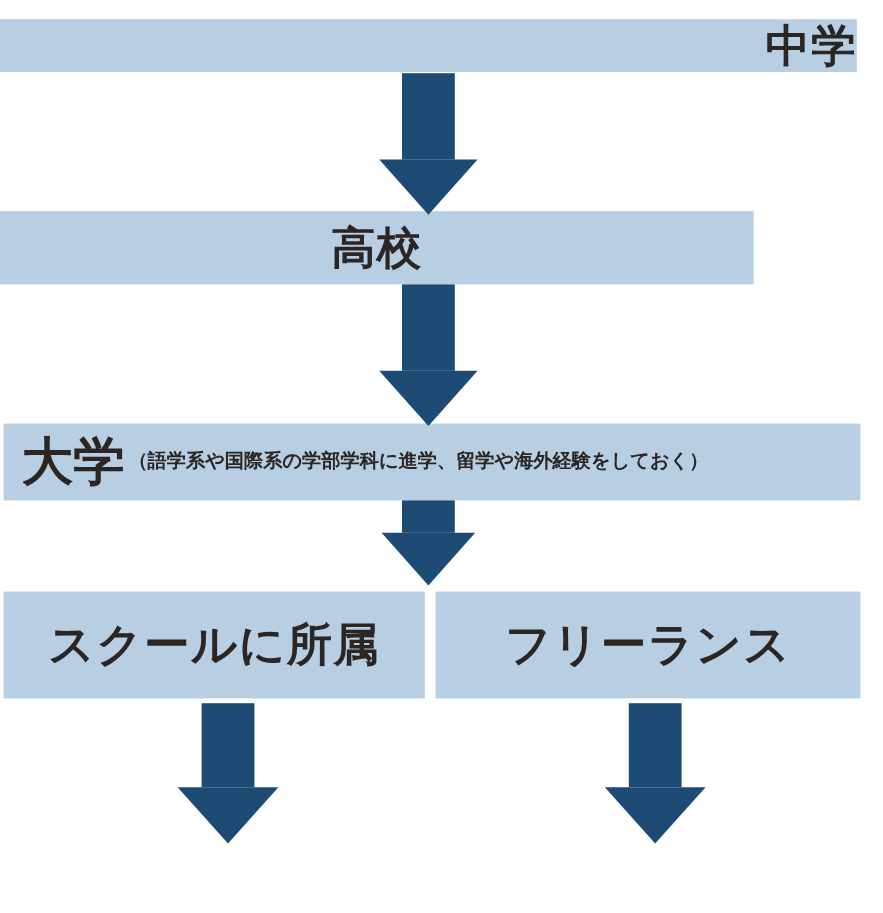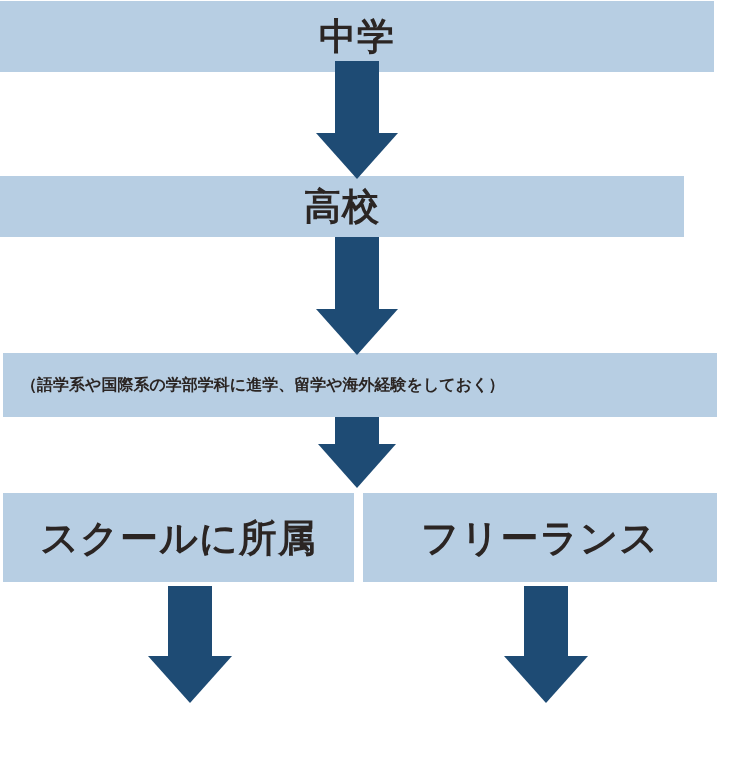--- a/index.html
+++ b/index.html
@@ -22,22 +22,22 @@
   }
   
   .bar {
     position: absolute;
     background: var(--box-bg);
     display: flex;
     align-items: center;
     justify-content: center;
     z-index: 1;
   }
-  .bar-middle    { left: 0;    top: 1px;     width: 714px; height: 71px; }
-  .bar-high      { left: 0;    top: 176px; width: 684px; height: 61px; }
+  .bar-middle    { left: 0;    top: 16px;     width: 714px; height: 44px; justify-content: flex-end; }
+  .bar-high      { left: 0;    top: 176px; width: 628px; height: 61px; }
   .bar-univ      { left: 3px;  top: 353px; width: 714px; height: 64px;
                    justify-content: flex-start; padding-left: 15px; }
   .box-school    { left: 3px;  top: 493px; width: 351px; height: 89px; }
   .box-freelance { left: 363px;top: 493px; width: 354px; height: 89px; }
   .bar-instr     { left: 3px;  top: 698px; width: 716px; height: 63px; }
 
   .label {
     font-size: 37px;
     font-weight: 700;
     color: var(--ink);
@@ -112,20 +112,21 @@
   <div class="bar bar-high">
     <span class="label">高校</span>
   </div>
 
   <div class="arrow arrow-2">
     <div class="shaft"></div>
     <div class="head"></div>
   </div>
 
   <div class="bar bar-univ">
+    <span class="label-big">大学</span>
     <span class="label-note">（語学系や国際系の学部学科に進学、留学や海外経験をしておく）</span>
   </div>
 
   <div class="arrow arrow-3">
     <div class="shaft"></div>
     <div class="head"></div>
   </div>
 
   <div class="bar box-freelance">
     <span class="label">フリーランス</span>

